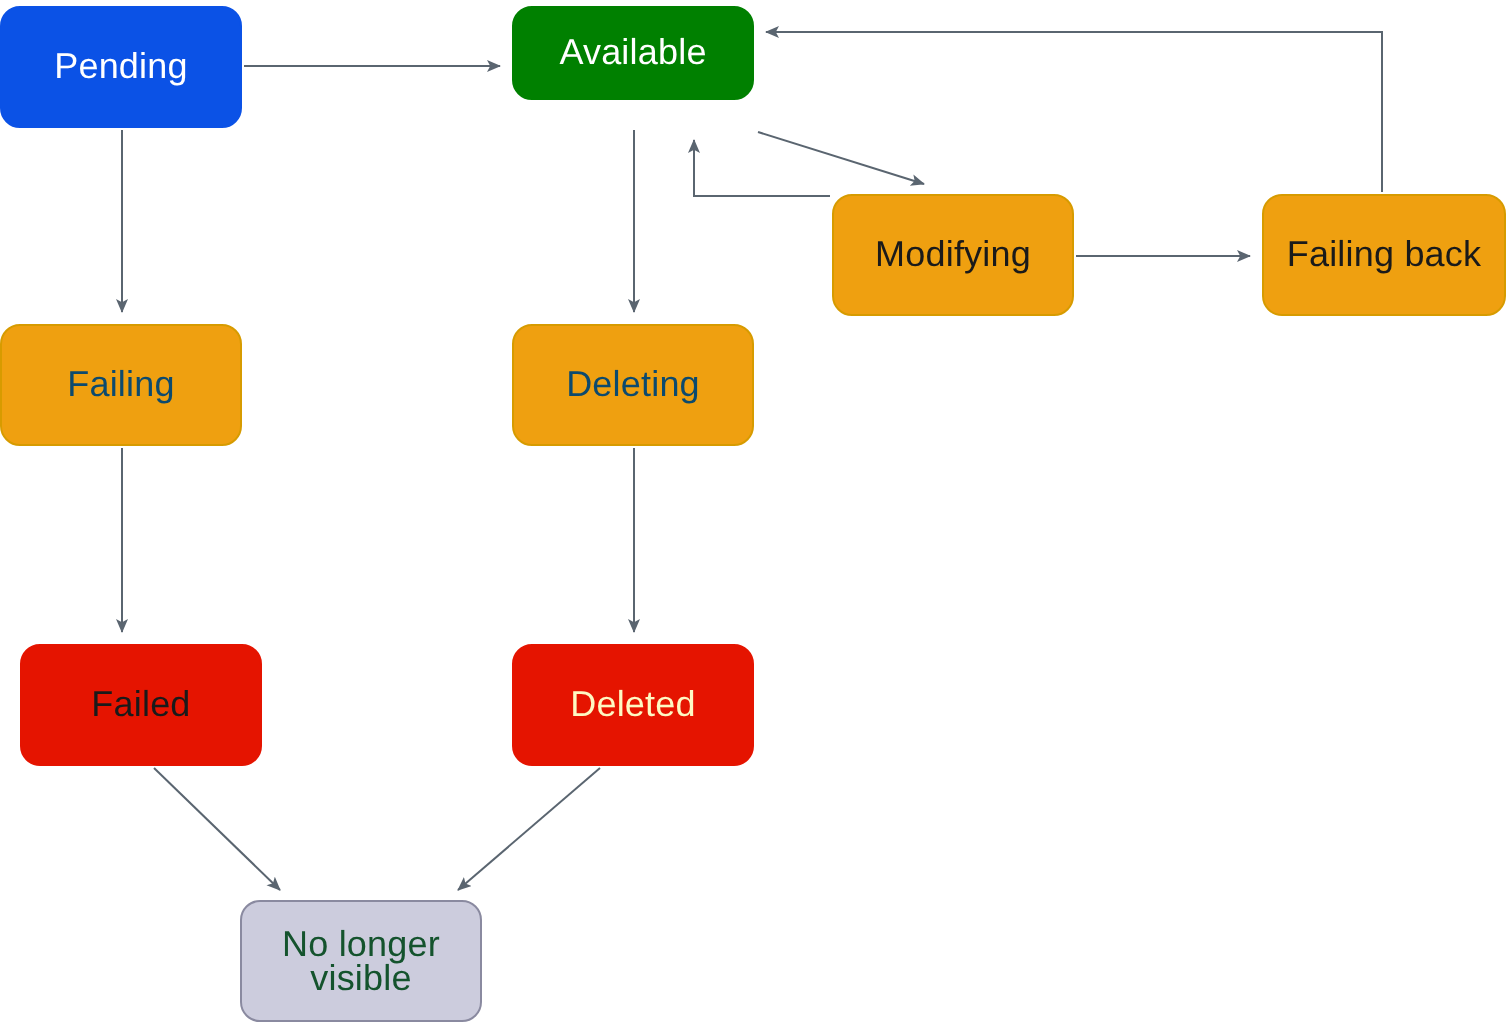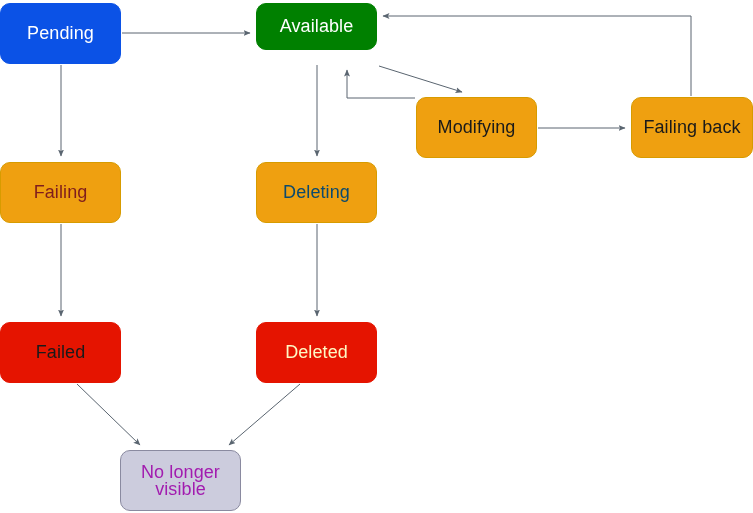--- a/index.html
+++ b/index.html
@@ -78,31 +78,31 @@
       </div>
       <div class="node" style="left: 256px; top: 3px; width: 121px; height: 47px; background: rgb(0, 128, 0); border-color: rgb(0, 128, 0); color: rgb(255, 255, 255);">
         <span class="node-label">Available</span>
       </div>
       <div class="node" style="left: 416px; top: 97px; width: 121px; height: 61px; background: rgb(239, 160, 16); border-color: rgb(215, 155, 0); color: rgb(26, 26, 26);">
         <span class="node-label">Modifying</span>
       </div>
       <div class="node" style="left: 631px; top: 97px; width: 122px; height: 61px; background: rgb(239, 160, 16); border-color: rgb(215, 155, 0); color: rgb(26, 26, 26);">
         <span class="node-label">Failing back</span>
       </div>
-      <div class="node" style="left: 0px; top: 162px; width: 121px; height: 61px; background: rgb(239, 160, 16); border-color: rgb(215, 155, 0); color: #7f1d1d; justify-content: center;">
+      <div class="node" style="left: 0px; top: 162px; width: 121px; height: 61px; background: rgb(239, 160, 16); border-color: rgb(215, 155, 0); color: #0c4a6e; justify-content: center;">
         <span class="node-label">Failing</span>
       </div>
       <div class="node" style="left: 256px; top: 162px; width: 121px; height: 61px; background: rgb(239, 160, 16); border-color: rgb(215, 155, 0); color: #0c4a6e;">
         <span class="node-label">Deleting</span>
       </div>
-      <div class="node" style="left: 0px; top: 322px; width: 121px; height: 61px; background: rgb(229, 20, 0); border-color: rgb(229, 20, 0); color: rgb(26, 26, 26);">
+      <div class="node" style="left: 10px; top: 322px; width: 121px; height: 61px; background: rgb(229, 20, 0); border-color: rgb(229, 20, 0); color: rgb(26, 26, 26);">
         <span class="node-label">Failed</span>
       </div>
       <div class="node" style="left: 256px; top: 322px; width: 121px; height: 61px; background: rgb(229, 20, 0); border-color: rgb(229, 20, 0); color: #fef9c3;">
         <span class="node-label">Deleted</span>
       </div>
-      <div class="node" style="left: 120px; top: 450px; width: 121px; height: 61px; background: rgb(204, 204, 221); border-color: rgb(138, 138, 160); color: #a21caf;">
+      <div class="node" style="left: 120px; top: 450px; width: 121px; height: 61px; background: rgb(204, 204, 221); border-color: rgb(138, 138, 160); color: #14532d;">
         <span class="node-label">No longer
 visible</span>
       </div>
     </div>
 
 </div>
 
 </body></html>

